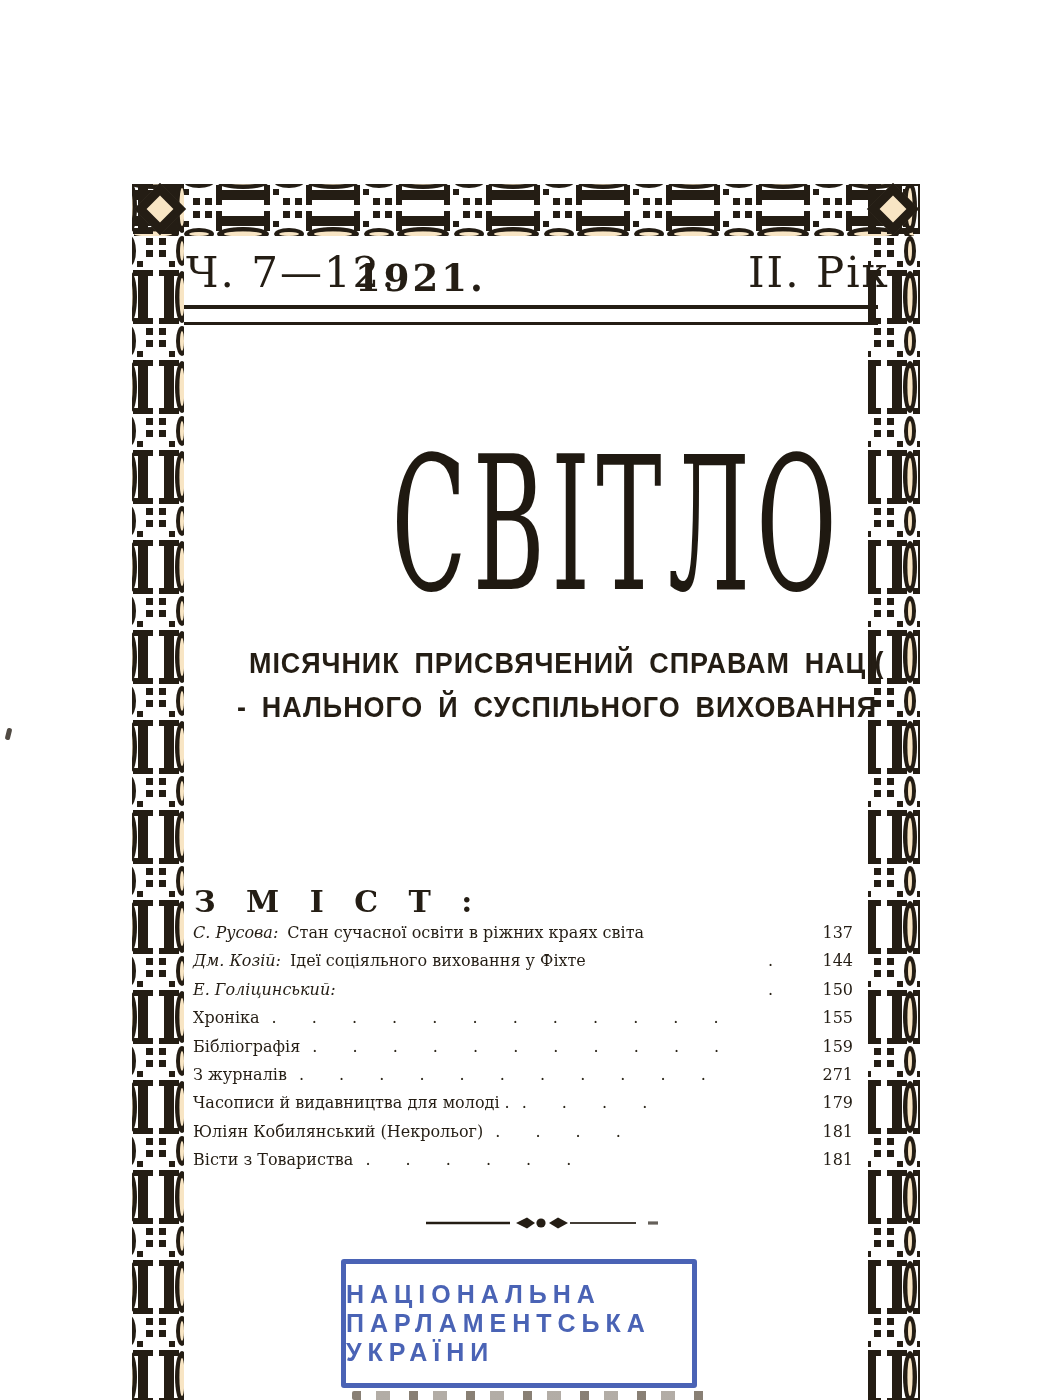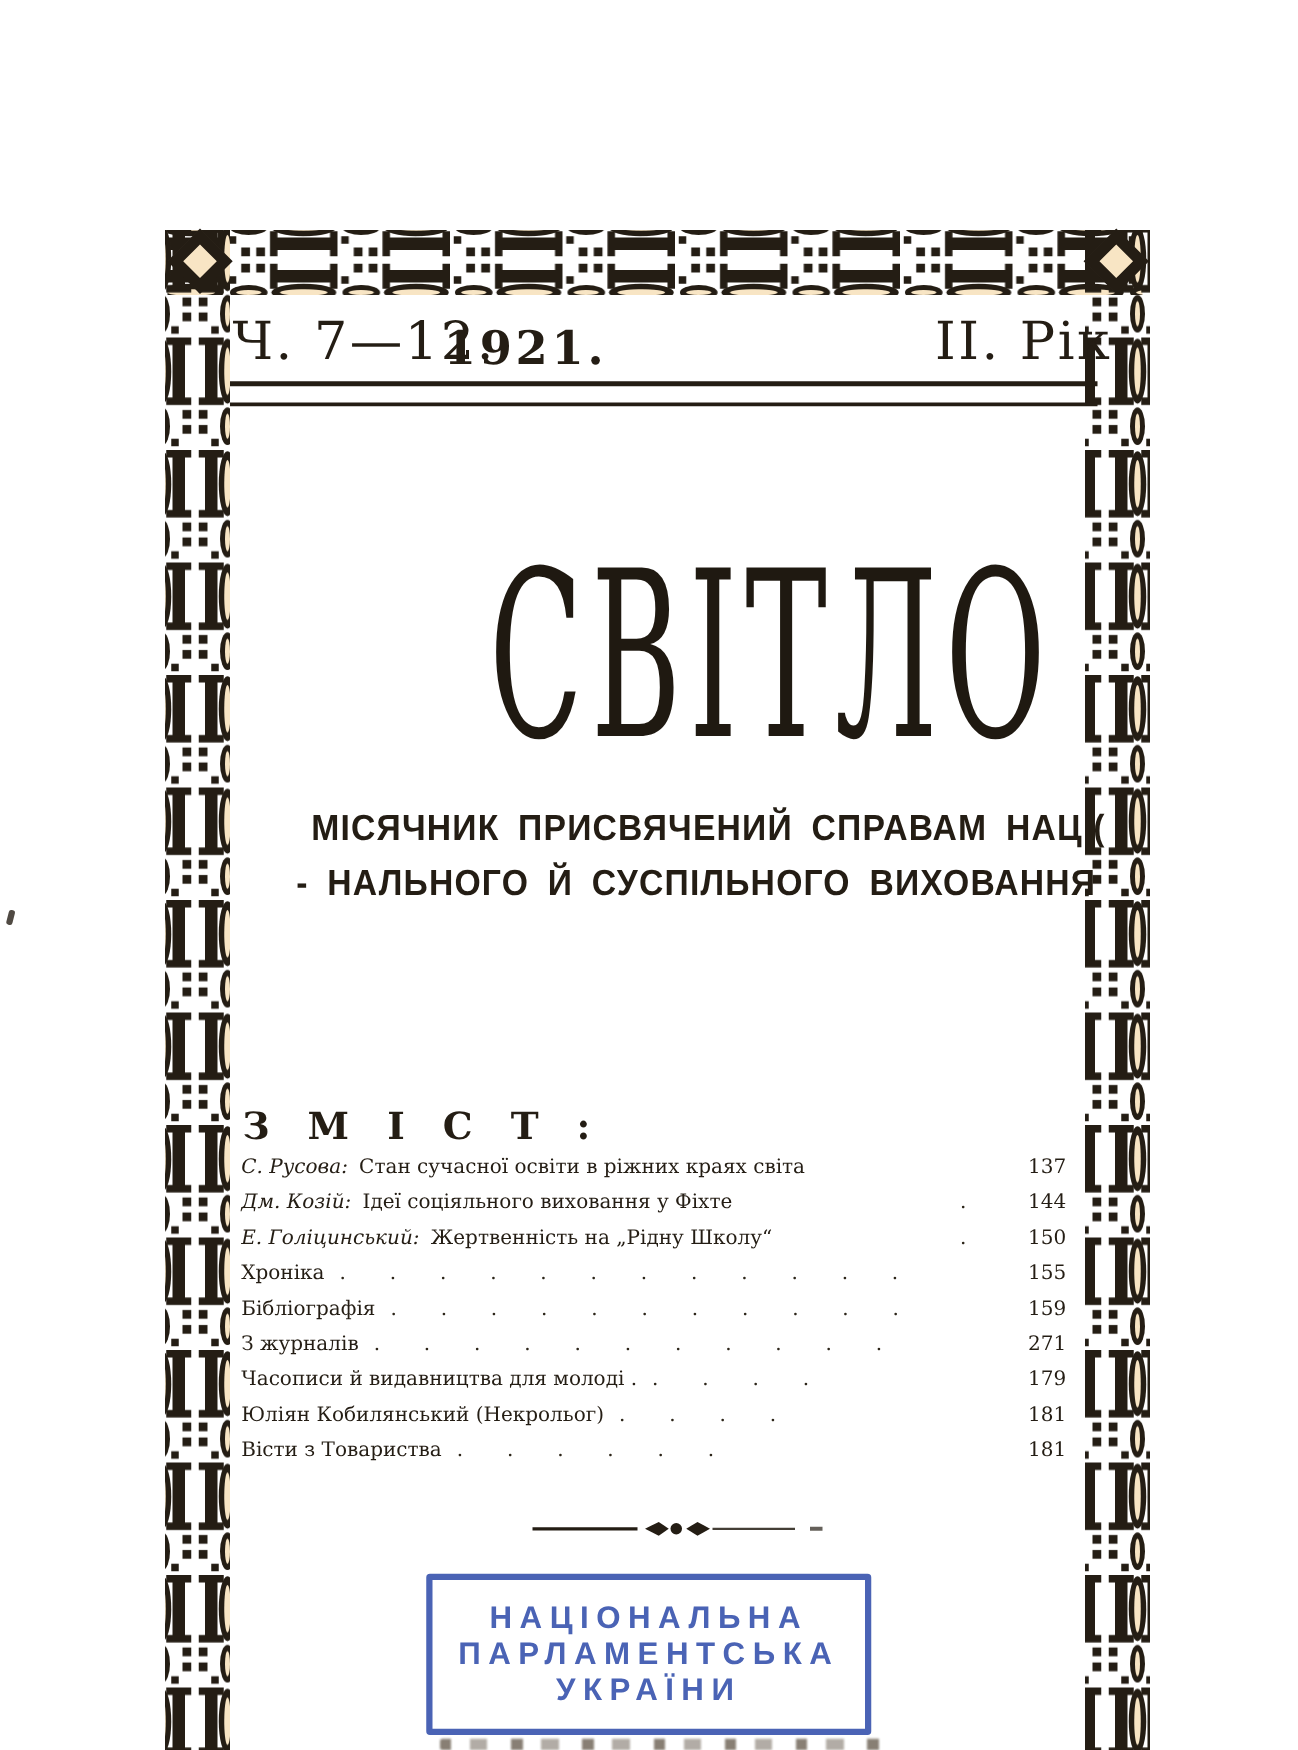--- a/index.html
+++ b/index.html
@@ -42,21 +42,21 @@
   .toc-leader{flex:1;overflow:hidden;white-space:nowrap;word-spacing:30px;padding:0 12px;color:#2b2418;}
   .toc-row.few .toc-leader{text-align:right;padding-right:26px;}
   .toc-page{width:54px;text-align:right;flex:none;}
   
   #divider{left:424px;top:1212px;}
   
   #stamp{
     left:341px;top:1259px;width:346px;height:119px;
     border:5px solid #4a63b5;border-radius:3px;
     display:flex;flex-direction:column;justify-content:center;
-    text-align:center;
+    text-align:left;
   }
   .stamp-line{
     font-family:"Liberation Sans", sans-serif;font-weight:700;font-size:25px;
     line-height:29px;letter-spacing:6px;color:#4a63b5;
   }
   
   #fragments{
     left:352px;top:1391px;width:360px;height:9px;opacity:.75;
     background:repeating-linear-gradient(90deg,
       rgba(70,56,38,.85) 0 9px, transparent 9px 24px,
@@ -151,21 +151,20 @@
       <span class="toc-page">137</span>
     </div>
     <div class="toc-row few">
       <span class="toc-author">Дм. Козій:</span>
       <span class="toc-title">Ідеї соціяльного виховання у Фіхте</span>
       <span class="toc-leader">.</span>
       <span class="toc-page">144</span>
     </div>
     <div class="toc-row few">
       <span class="toc-author">Е. Голіцинський:</span>
-      <span class="toc-title">Жертвенність на „Рідну Школу“</span>
       <span class="toc-leader">.</span>
       <span class="toc-page">150</span>
     </div>
     <div class="toc-row">
       <span class="toc-author"></span>
       <span class="toc-title">Хроніка</span>
       <span class="toc-leader">. . . . . . . . . . . .</span>
       <span class="toc-page">155</span>
     </div>
     <div class="toc-row">

